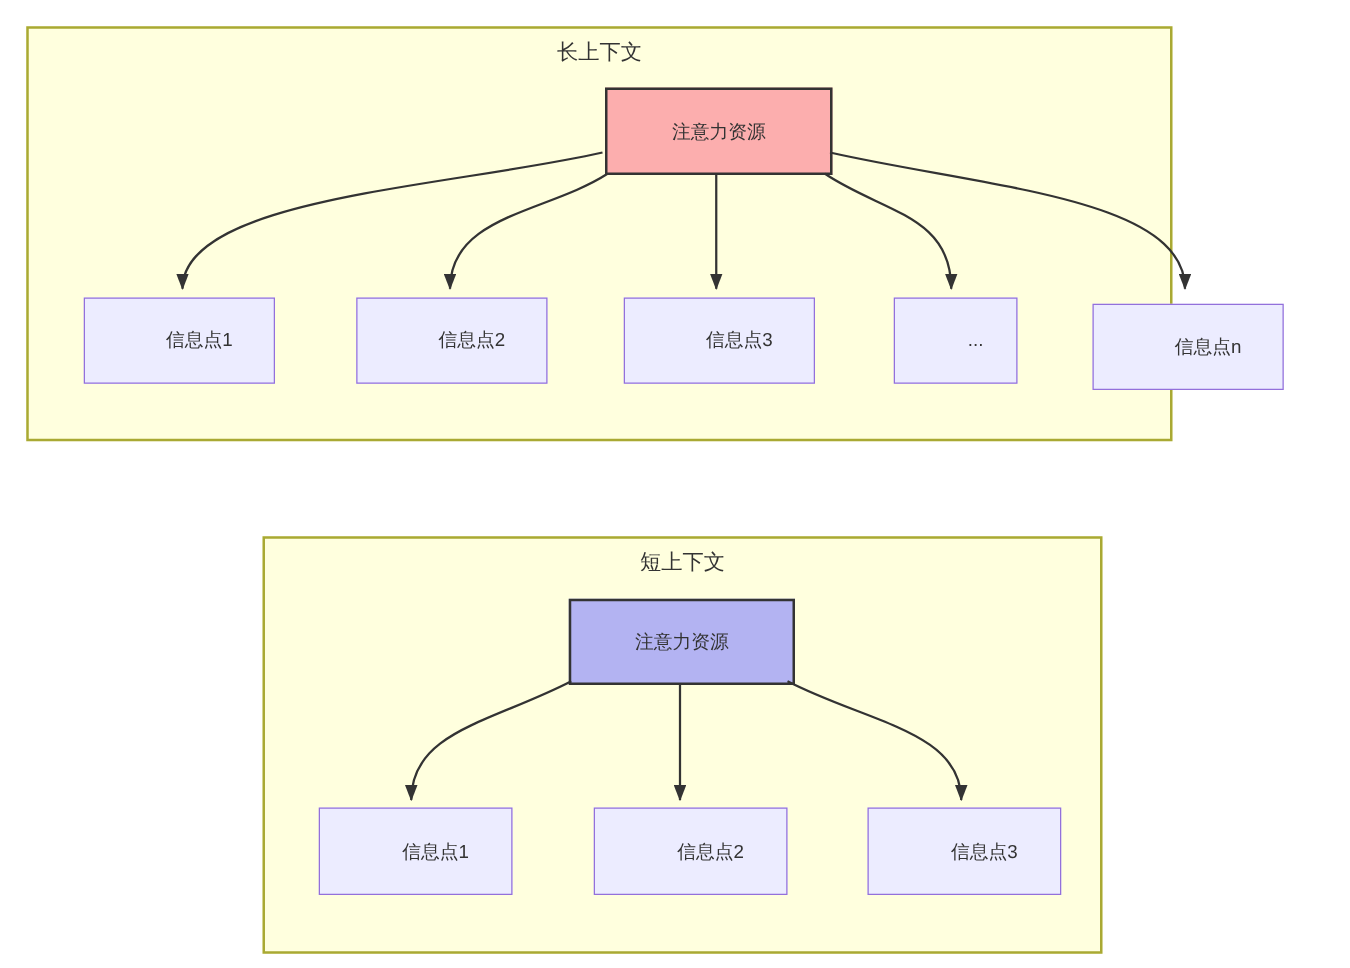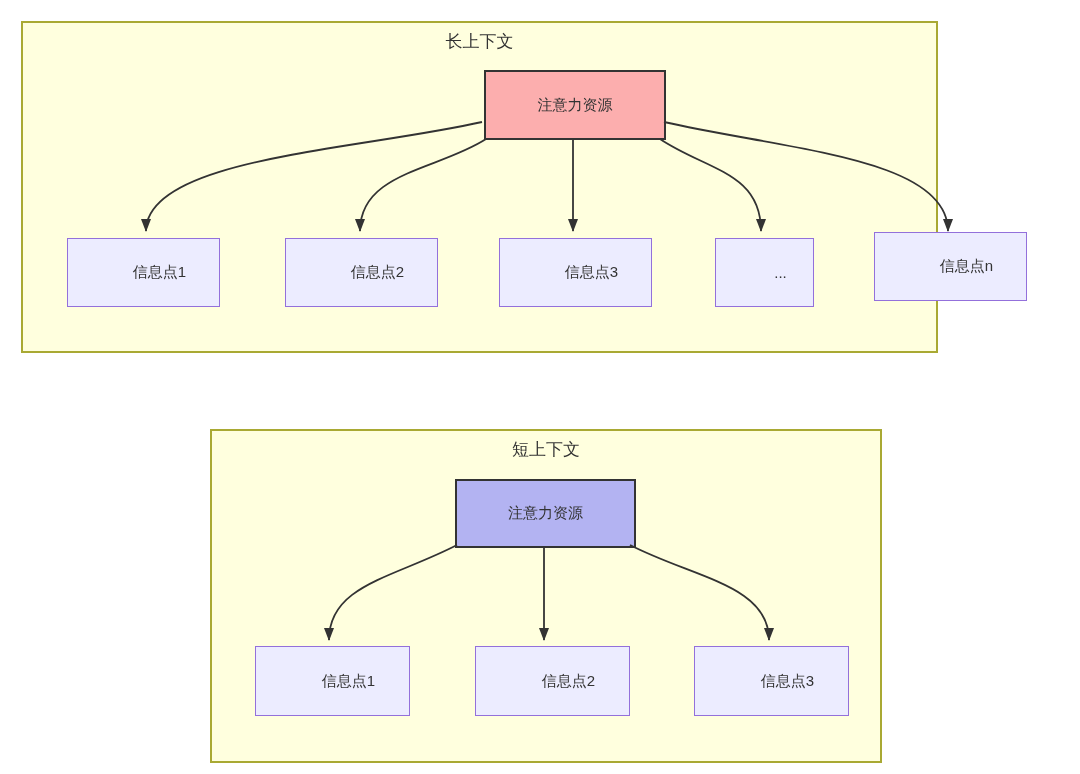--- a/index.html
+++ b/index.html
@@ -47,21 +47,21 @@
     border: 1.5px solid var(--node-border, #9370db);
     padding-left: 32px;
   }
   
   #cluster-long  { left: 21px;  top: 21px;  width: 917px; height: 332px; }
   #attn-long     { left: 461px; top: 47px;  width: 182px;  height: 70px; }
   #l-info-0 { left: 44px;  top: 215px; width: 153px; height: 69px; }
   #l-info-1 { left: 262px; top: 215px; width: 153px; height: 69px; }
   #l-info-2 { left: 476px; top: 215px; width: 153px; height: 69px; }
   #l-info-3 { left: 692px; top: 215px; width: 99px;  height: 69px; }
-  #l-info-4 { left: 851px; top: 209px; width: 153px; height: 69px; text-align: center; }
+  #l-info-4 { left: 851px; top: 220px; width: 153px; height: 69px; text-align: center; }
   
   #cluster-short { left: 210px; top: 429px; width: 672px;  height: 334px; }
   #attn-short    { left: 243px; top: 48px;  width: 181px;  height: 69px; }
   #s-info-0 { left: 43px;  top: 215px; width: 155px; height: 70px; }
   #s-info-1 { left: 263px; top: 215px; width: 155px; height: 70px; }
   #s-info-2 { left: 482px; top: 215px; width: 155px; height: 70px; }
   .edges {
     position: absolute;
     left: 0; top: 0;
     width: 1080px; height: 774px;

